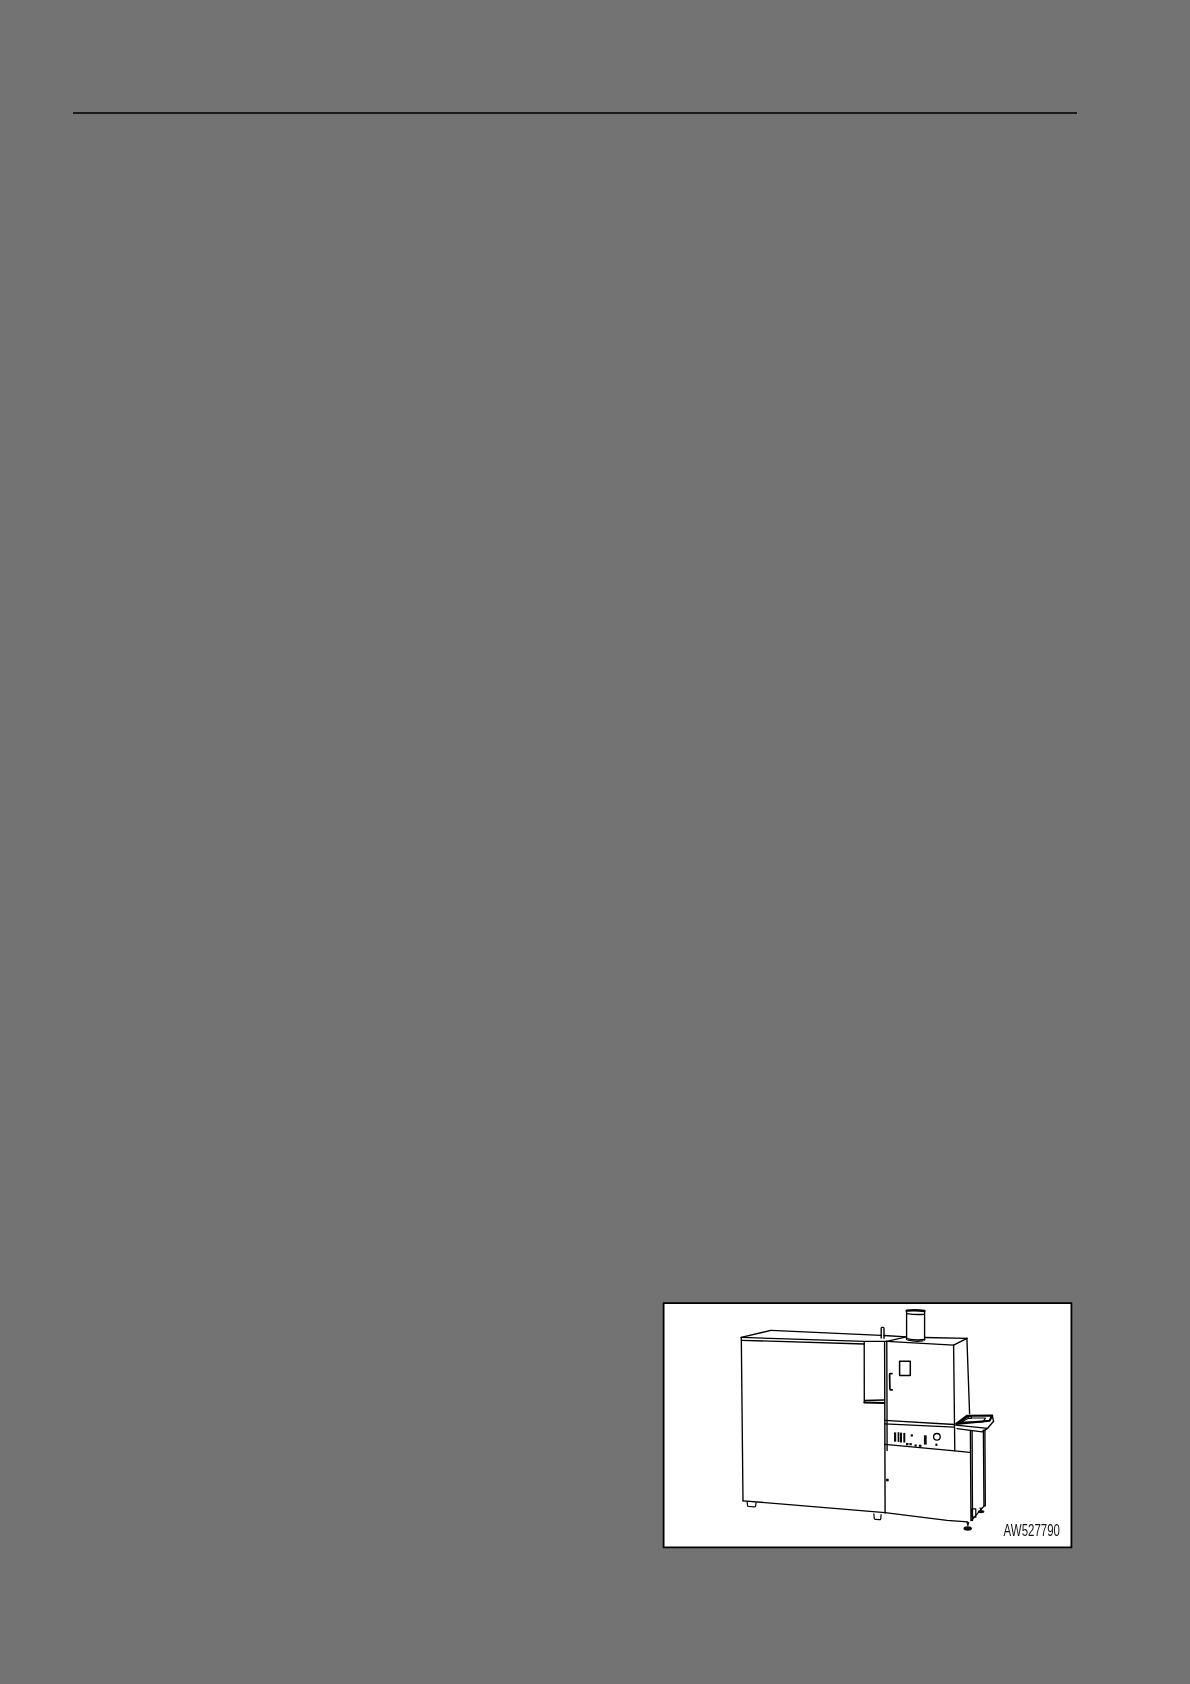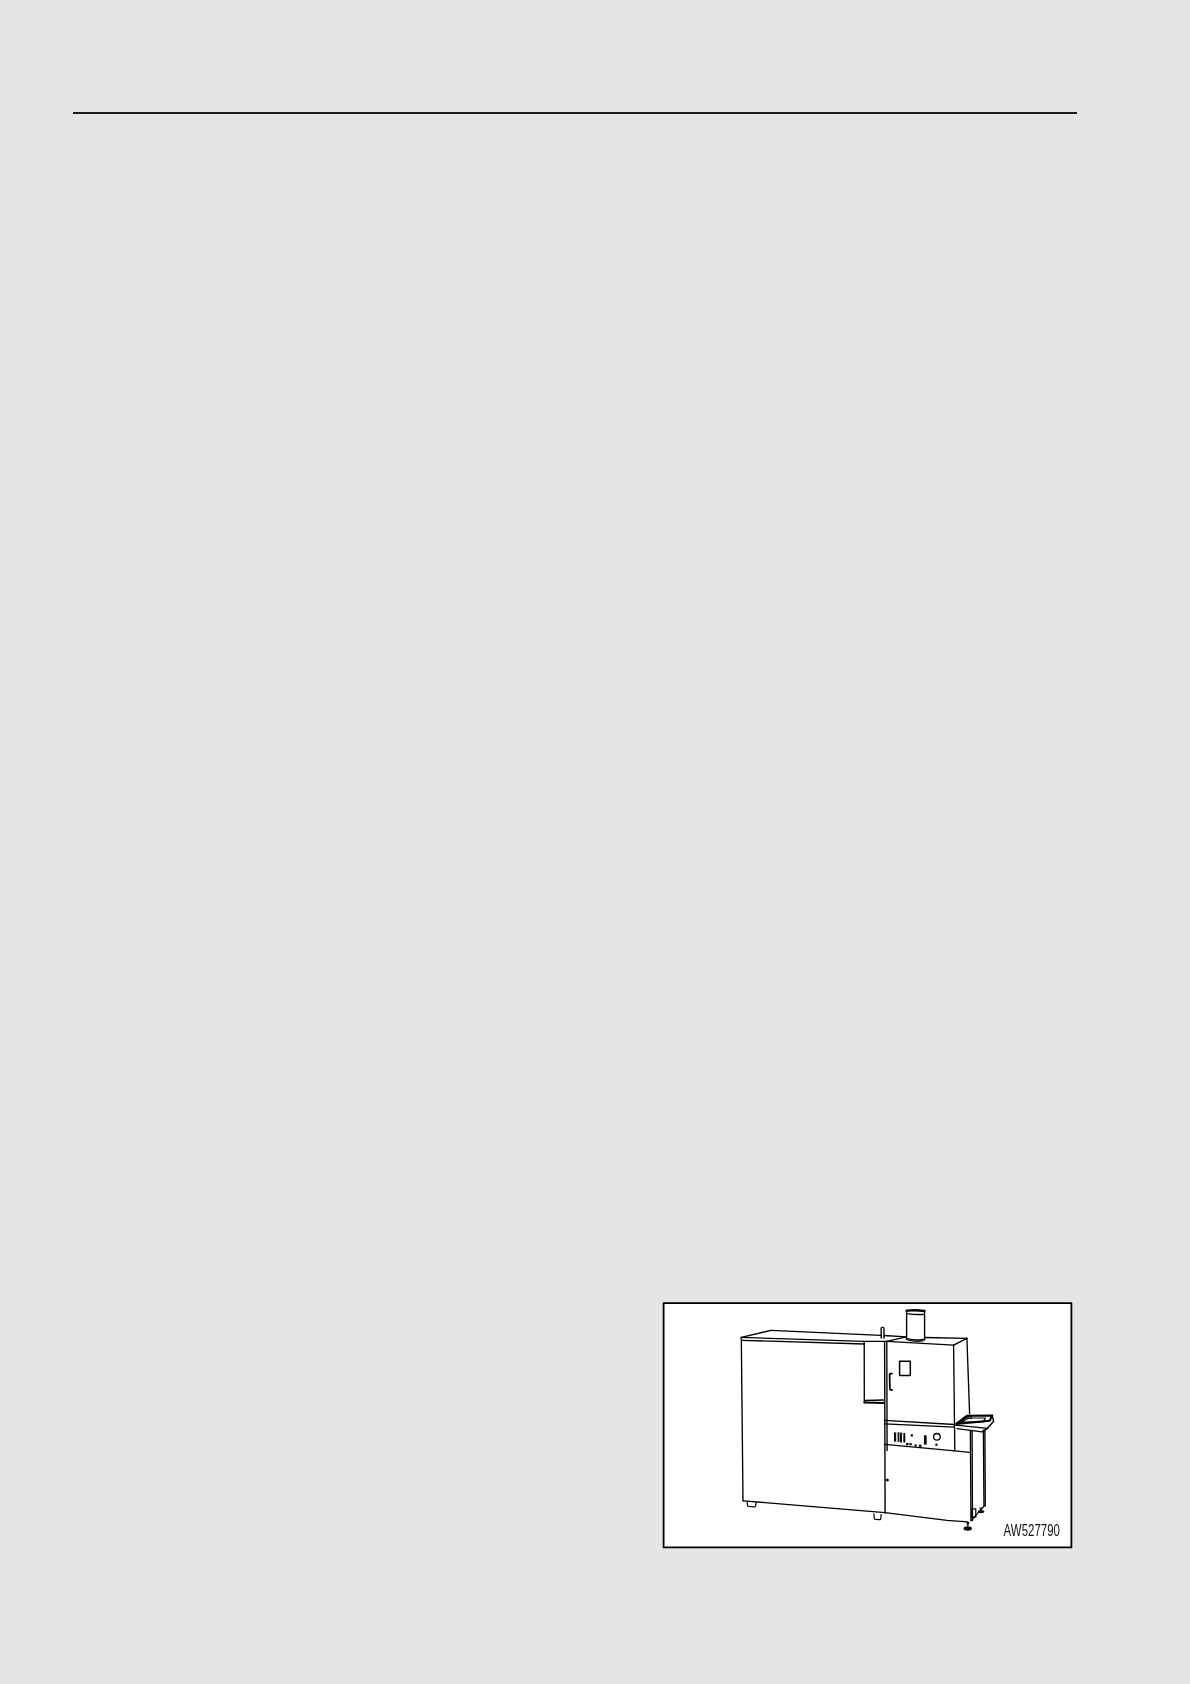--- a/index.html
+++ b/index.html
@@ -1,16 +1,16 @@
 <!DOCTYPE html>
 <html><head>
 <meta charset="utf-8">
 <style>
   html,body{margin:0;padding:0;background:#ffffff;}
-  .page{position:relative;width:1190px;height:1684px;background:#e5e5e5;overflow:hidden;
+  .page{position:relative;width:1190px;height:1684px;background:#737373;overflow:hidden;
         font-family:"Liberation Sans",sans-serif;-webkit-font-smoothing:antialiased;}
 </style>
 </head>
 <body>
 <div class="page">
 
   <div style="position:absolute;left:73px;top:112px;width:1004px;height:2px;background:#1c1c1c"></div>
 
   <svg style="position:absolute;left:662px;top:1301px" width="411" height="248" viewBox="662 1301 411 248" fill="none" stroke="#000000" stroke-width="1.35" stroke-linecap="round" stroke-linejoin="round">
 

